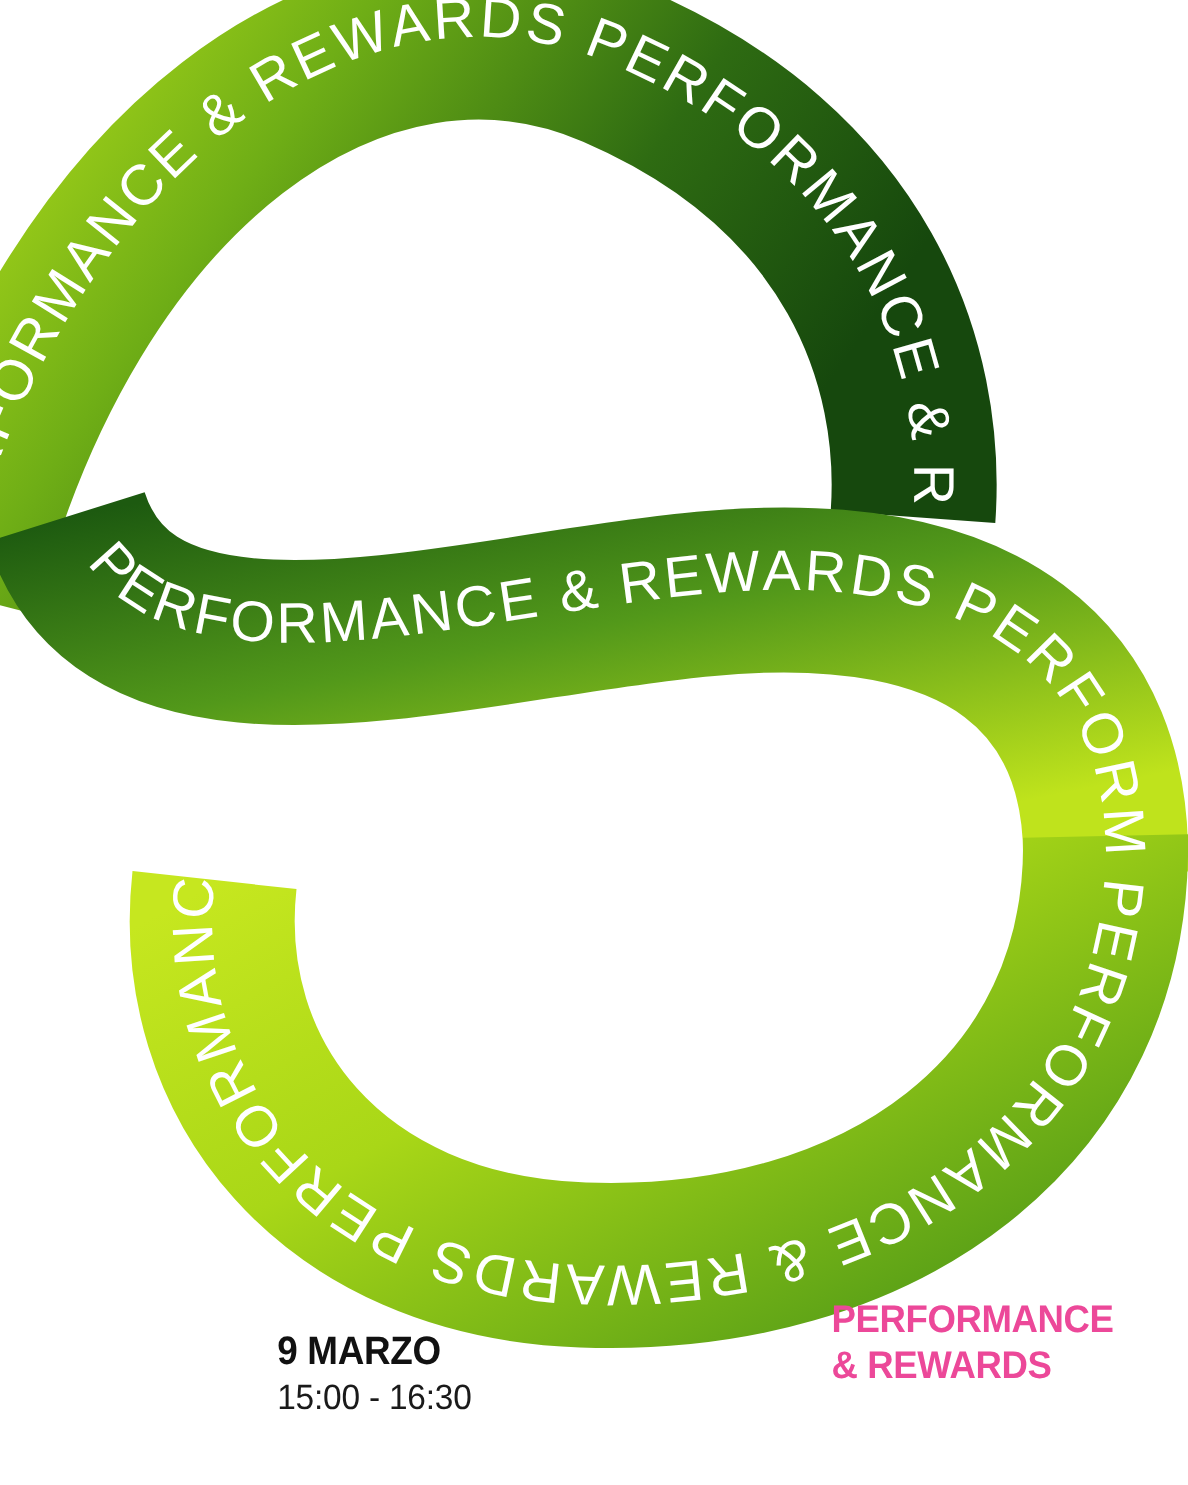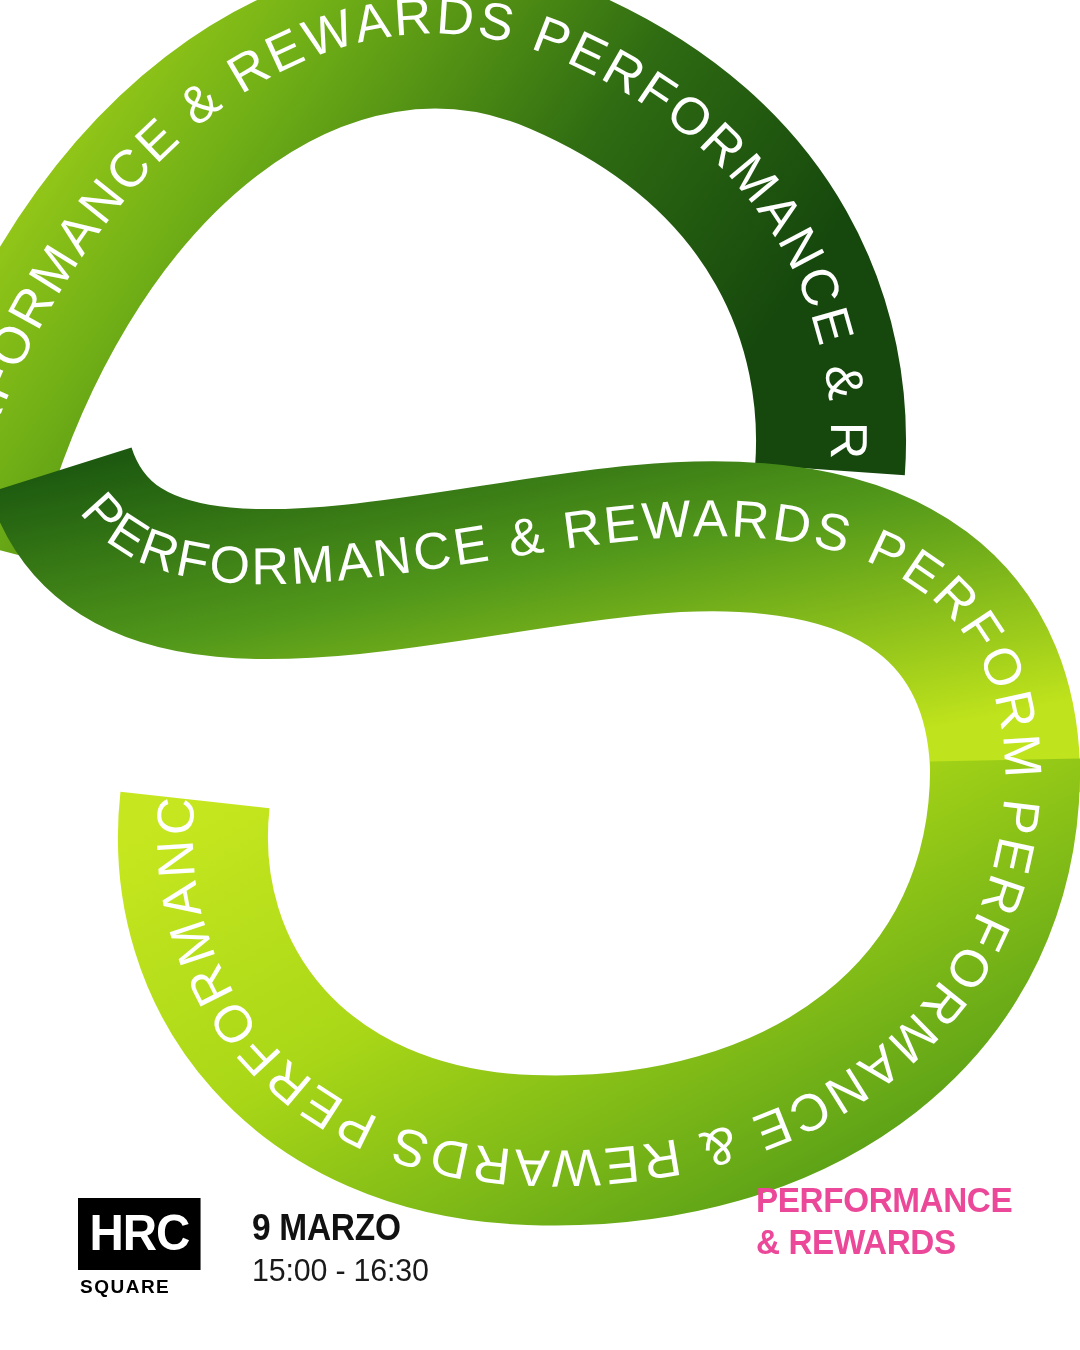--- a/index.html
+++ b/index.html
@@ -181,24 +181,20 @@
       <textPath href="#pathMid" startOffset="4%">PERFORMANCE &amp; REWARDS PERFORMANCE &amp; REWARDS PERFORMANCE &amp; REWARDS PERFORMANCE &amp; REWARDS PERFORMANCE &amp; REWARDS PERFORMANCE &amp; REWARDS </textPath>
     </text>
     <text font-family="Liberation Sans, sans-serif" font-size="52" fill="#ffffff" letter-spacing="3">
       <textPath href="#pathBottom" startOffset="3%">PERFORMANCE &amp; REWARDS PERFORMANCE &amp; REWARDS PERFORMANCE &amp; REWARDS PERFORMANCE &amp; REWARDS PERFORMANCE &amp; REWARDS PERFORMANCE &amp; REWARDS </textPath>
     </text>
   </svg>
 
 
   <div class="footer">
 
-    <div class="logo-block">
-      <div class="logo-mark">HRC</div>
-      <div class="logo-sub">SQUARE</div>
-    </div>
 
     <div class="date-block">
       <div class="date-main">9 MARZO</div>
       <div class="date-time">15:00 - 16:30</div>
     </div>
 
     <div class="track-block">
       <div class="track-line">PERFORMANCE</div>
       <div class="track-line">&amp; REWARDS</div>
     </div>

